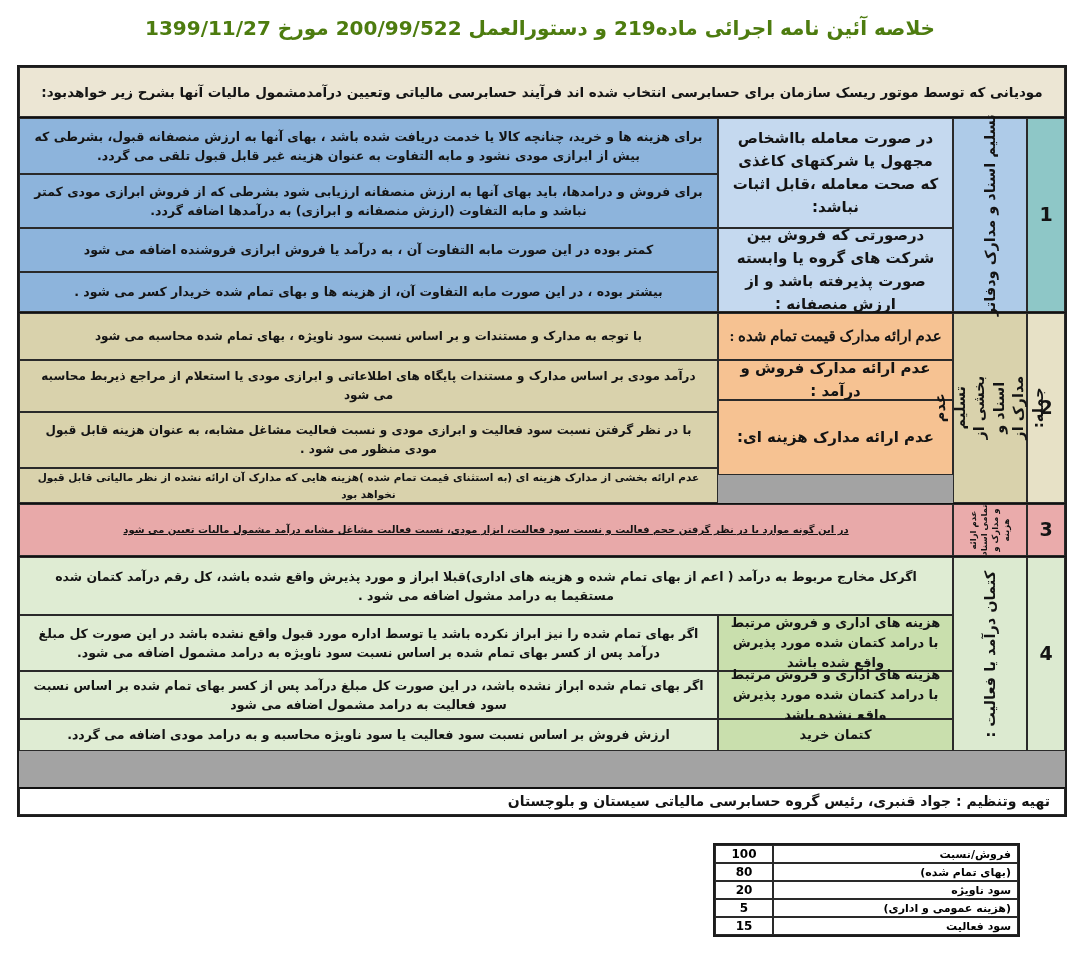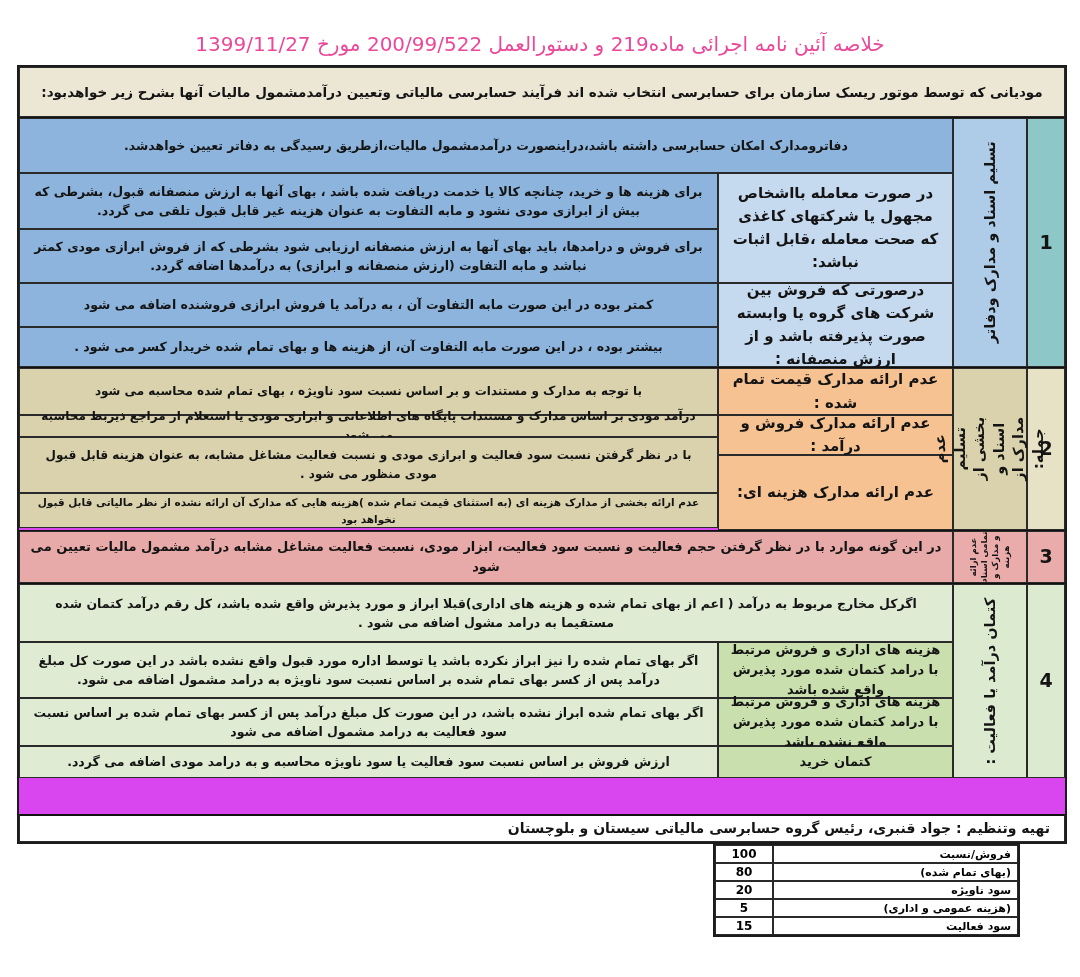--- a/index.html
+++ b/index.html
@@ -5,33 +5,33 @@
   * { box-sizing: border-box; margin: 0; padding: 0; }
   html, body { width: 1080px; height: 977px; }
   body {
     font-family: "DejaVu Sans", sans-serif;
     background: #ffffff;
     direction: rtl;
     position: relative;
     overflow: hidden;
   }
   .title {
-    padding-top: 32px;
+    padding-top: 16px;
     text-align: center;
     font-size: 20px;
-    font-weight: 400;
-    color: #ec4899;
+    font-weight: 700;
+    color: #4d7c0f;
   }
   .main-table {
     position: absolute;
     top: 65px;
     right: 13px;
     width: 1050px;
     border: 2px solid #1c1c1c;
-    background: #d946ef;
+    background: #a3a3a3;
   }
   .cell {
     display: flex;
     align-items: center;
     justify-content: center;
     border: 1px solid #2a2a2a;
     padding: 3px 10px;
     font-weight: 700;
     line-height: 1.55;
     text-align: center;
@@ -68,21 +68,21 @@
   .s1 .c { background: #8db4dc; font-size: 12.5px; }
   .s1 .m { background: #c5d9ef; font-size: 15px; }
   
   .s2 .num { background: #e7e1c6; }
   .s2 .labelcol { background: #d9d2ac; }
   .s2 .c { background: #d9d2ac; font-size: 12px; }
   .s2 .m { background: #f6c292; font-size: 15px; }
   
   .s3 .num { background: #eaabab; }
   .s3 .labelcol { background: #eaabab; }
-  .s3 .c { background: #e8a9a9; font-size: 13px; }
+  .s3 .c { background: #e8a9a9; font-size: 10px; text-decoration: underline; }
   
   .s4 .num { background: #dcead0; }
   .s4 .labelcol { background: #dcead0; }
   .s4 .c { background: #dfecd3; font-size: 12.5px; }
   .s4 .m { background: #c9dfad; font-size: 13px; }
 
   .footer-row {
     height: 28px;
     border-top: 2px solid #111;
     background: #ffffff;
@@ -150,21 +150,20 @@
 <div class="main-table">
 
   <div class="cell intro">مودیانی که توسط موتور ریسک سازمان برای حسابرسی  انتخاب شده اند فرآیند حسابرسی مالیاتی وتعیین درآمدمشمول مالیات آنها بشرح زیر خواهدبود:</div>
 
   <div class="sec s1">
     <div class="cell num">1</div>
     <div class="cell labelcol">
       <span class="vlabel">تسلیم اسناد و مدارک ودفاتر</span>
     </div>
     <div class="secbody">
-      <div class="cell c" style="height:55px;">دفاترومدارک امکان حسابرسی داشته باشد،دراینصورت درآمدمشمول مالیات،ازطریق رسیدگی به دفاتر تعیین خواهدشد.</div>
       <div class="split" style="flex:1;">
         <div class="midcol">
           <div class="cell m" style="height:110px;">در صورت معامله بااشخاص مجهول یا شرکتهای کاغذی که صحت  معامله ،قابل اثبات نباشد:</div>
           <div class="cell m" style="height:84px;">درصورتی که فروش بین شرکت های گروه یا وابسته صورت پذیرفته باشد و از ارزش منصفانه :</div>
         </div>
         <div class="contcol">
           <div class="cell c" style="height:56px;">برای هزینه ها و خرید، چنانچه کالا یا خدمت دریافت شده باشد ، بهای آنها به ارزش منصفانه قبول، بشرطی که بیش از ابرازی مودی نشود و مابه التفاوت به عنوان هزینه غیر قابل قبول تلقی می گردد.</div>
           <div class="cell c" style="height:54px;">برای فروش و درامدها، باید بهای آنها به ارزش منصفانه  ارزیابی شود بشرطی که از فروش ابرازی مودی کمتر نباشد و مابه التفاوت (ارزش منصفانه و ابرازی)  به  درآمدها اضافه گردد.</div>
           <div class="cell c" style="height:44px;">کمتر بوده  در این صورت مابه التفاوت آن ، به درآمد یا فروش ابرازی فروشنده اضافه می شود</div>
           <div class="cell c" style="height:40px;">بیشتر بوده ، در این صورت مابه التفاوت آن، از هزینه ها و بهای تمام شده خریدار کسر می شود .</div>
@@ -174,27 +173,27 @@
   </div>
 
   <div class="sec s2">
     <div class="cell num">2</div>
     <div class="cell labelcol">
       <span class="vlabel wrap">عدم تسلیم بخشی از اسناد و مدارک از جمله:</span>
     </div>
     <div class="secbody">
       <div class="split" style="flex:1;">
         <div class="midcol">
-          <div class="cell m" style="height:47px;">عدم ارائه مدارک قیمت تمام شده :</div>
+          <div class="cell m" style="height:47px;font-family:Liberation Serif, serif;">عدم ارائه مدارک قیمت تمام شده :</div>
           <div class="cell m" style="height:40px;">عدم ارائه مدارک فروش و درآمد :</div>
           <div class="cell m" style="height:75px;">عدم ارائه مدارک هزینه ای:</div>
         </div>
         <div class="contcol">
           <div class="cell c" style="height:47px;">با توجه به مدارک و مستندات و بر اساس نسبت سود ناویژه ، بهای تمام شده محاسبه می شود</div>
-          <div class="cell c" style="height:22px;">درآمد مودی بر اساس مدارک و مستندات پایگاه های اطلاعاتی و ابرازی مودی یا استعلام از مراجع ذیربط محاسبه می شود</div>
+          <div class="cell c" style="height:52px;">درآمد مودی بر اساس مدارک و مستندات پایگاه های اطلاعاتی و ابرازی مودی یا استعلام از مراجع ذیربط محاسبه می شود</div>
           <div class="cell c" style="height:56px;">با در نظر گرفتن نسبت سود فعالیت و ابرازی مودی و نسبت فعالیت مشاغل مشابه، به عنوان هزینه قابل قبول مودی منظور می شود .</div>
           <div class="cell c" style="height:35px; font-size:10.5px;">عدم ارائه بخشی از مدارک هزینه ای (به استثنای قیمت تمام شده )هزینه هایی که مدارک آن ارائه نشده  از نظر مالیاتی قابل قبول نخواهد بود</div>
         </div>
       </div>
     </div>
   </div>
 
   <div class="sec s3">
     <div class="cell num">3</div>
     <div class="cell labelcol">

